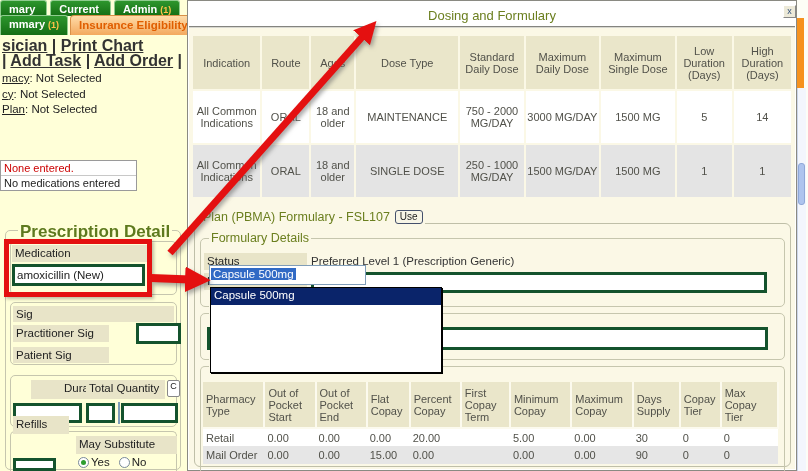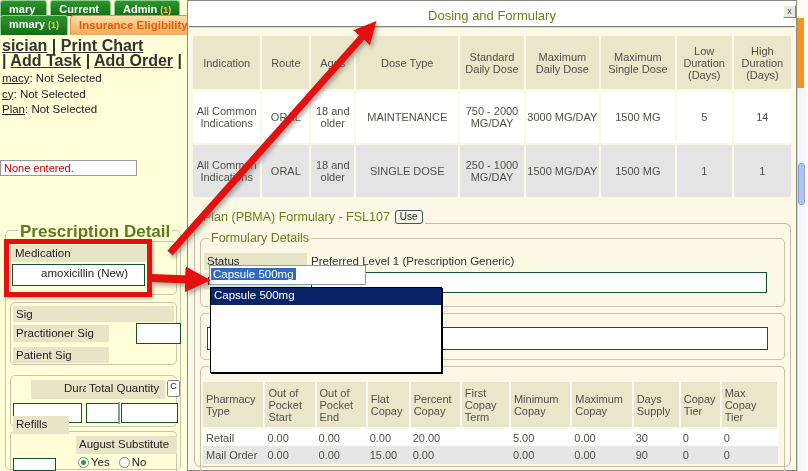--- a/index.html
+++ b/index.html
@@ -28,21 +28,21 @@
   
   #medsbox { left:0; top:160px; width:137px; position:absolute; background:#fff; border:1px solid #9a9a9a; }
   #medsbox .row { padding:1px 3px; }
   #medsbox .row.err { color:#CC0000; }
   #medsbox .row + .row { border-top:1px solid #c8c8c8; }
 
   
   .grp { position:absolute; border:1px solid #C6C6AE; border-radius:5px; }
   .leg { position:absolute; color:#5E7A1E; font-weight:bold; background:#FFFFD8; padding:0 2px; font-size:17px; white-space:nowrap; }
   .cell { position:absolute; background:#E8E4C8; padding:2px 3px; font-size:11.5px; overflow:hidden; white-space:nowrap; }
-  .inp { position:absolute; background:#fff; border:1px solid #14532d; font-size:11.5px; padding:2px 16px; overflow:hidden; white-space:nowrap;text-align:right; }
+  .inp { position:absolute; background:#fff; border:3px solid #14532d; font-size:11.5px; padding:2px 2px; overflow:hidden; white-space:nowrap; }
 
   
   .radio-row { position:absolute; display:flex; gap:9px; align-items:center; font-size:11.5px; }
   .radio { width:11px; height:11px; border:1px solid #7A8A99; border-radius:50%; background:#fff;
            display:inline-flex; align-items:center; justify-content:center; margin-right:2px; }
   .radio.on::after { content:""; width:5px; height:5px; border-radius:50%; background:#2F9E2F; }
   .radio-opt { display:flex; align-items:center; }
 
   
   #highlight-box { left:4px; top:239px; width:148px; height:58px; position:absolute;
@@ -130,20 +130,21 @@
   </div>
 
   <div id="status-lines">
     <div><span class="lnk">macy</span><span>: Not Selected</span></div>
     <div><span class="lnk">cy</span><span>: Not Selected</span></div>
     <div><span class="lnk">Plan</span><span>: Not Selected</span></div>
   </div>
 
   <div id="medsbox">
     <div class="row err">None entered.</div>
+    <div class="row">No medications entered</div>
   </div>
 
   <div class="grp" style="left:5px; top:230px; width:176px; height:240px;"></div>
   <div class="leg" style="left:18px; top:222px;">Prescription Detail</div>
 
   <div class="grp" style="left:10px; top:241px; width:167px; height:54px;"></div>
   <div class="cell" style="left:12px; top:245px; width:135px; height:17px;">Medication</div>
   <div class="inp" style="left:12px; top:264px; width:133px; height:22px;">amoxicillin (New)</div>
 
   <div class="grp" style="left:10px; top:302px; width:167px; height:63px;"></div>
@@ -156,21 +157,21 @@
   <div class="cell" style="left:31px; top:380px; width:70px; height:19px;padding-left:33px;">Duration</div>
   <div class="cell" style="left:86px; top:380px; width:79px; height:19px;">Total Quantity</div>
   <div class="abs" style="left:167px; top:380px; width:13px; height:17px; background:#fff; border:1px solid #888; border-radius:2px; font-size:9px; text-align:center; overflow:hidden;">C</div>
   <div class="inp" style="left:13px; top:403px; width:69px; height:20px;"></div>
   <div class="inp" style="left:86px; top:403px; width:29px; height:20px;"></div>
   <div class="abs" style="left:118px; top:402px; width:2px; height:22px; background:#7F9DB9;"></div>
   <div class="inp" style="left:121px; top:403px; width:57px; height:20px;"></div>
 
   <div class="grp" style="left:10px; top:431px; width:167px; height:40px; border-bottom:none; border-radius:5px 5px 0 0;"></div>
   <div class="cell" style="left:13px; top:416px; width:56px; height:18px;">Refills</div>
-  <div class="cell" style="left:76px; top:436px; width:101px; height:18px;">August Substitute</div>
+  <div class="cell" style="left:76px; top:436px; width:101px; height:18px;">May Substitute</div>
   <div class="inp" style="left:13px; top:458px; width:43px; height:13px;"></div>
   <div class="radio-row" style="left:78px; top:456px;">
     <span class="radio-opt">
         <span class="radio on"></span>
         <span>Yes</span>
       </span>
     <span class="radio-opt">
         <span class="radio"></span>
         <span>No</span>
       </span>

